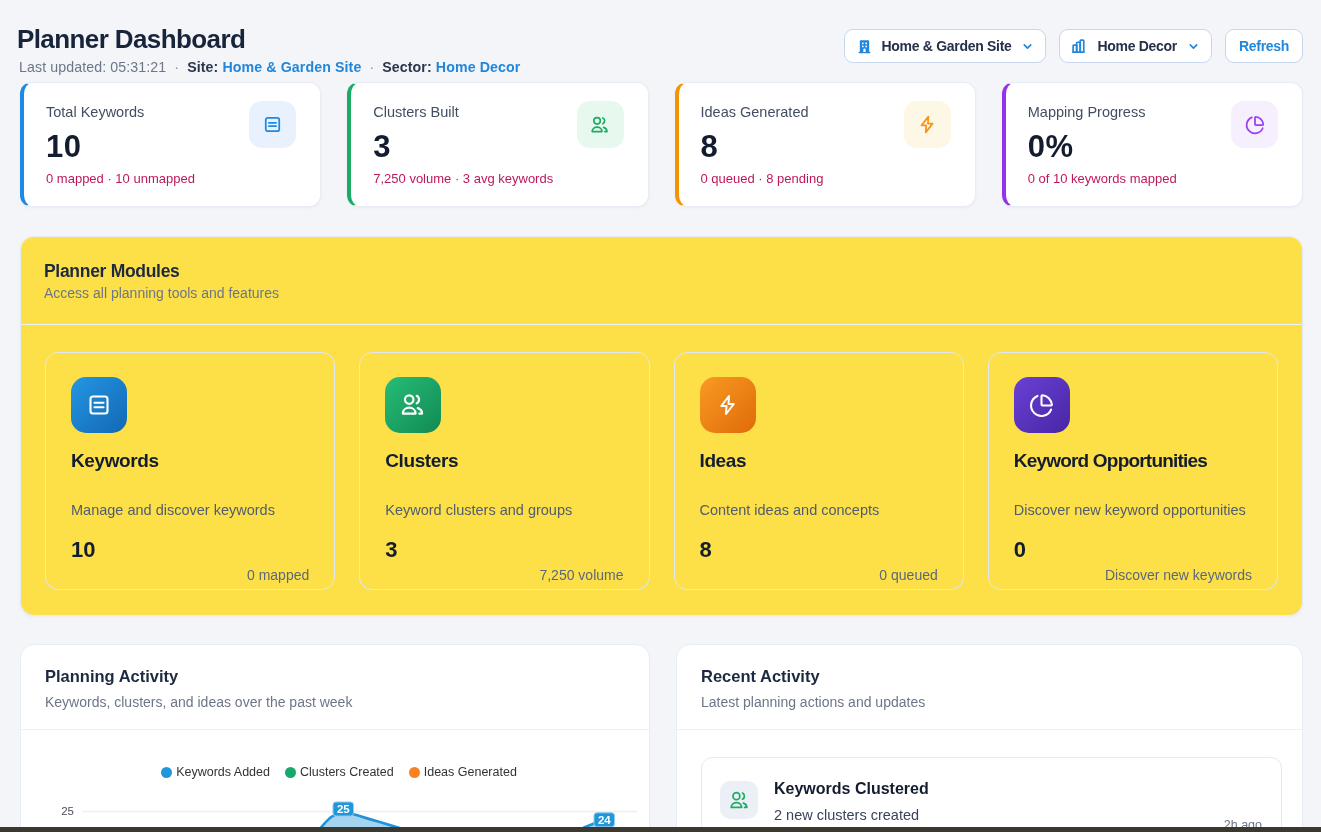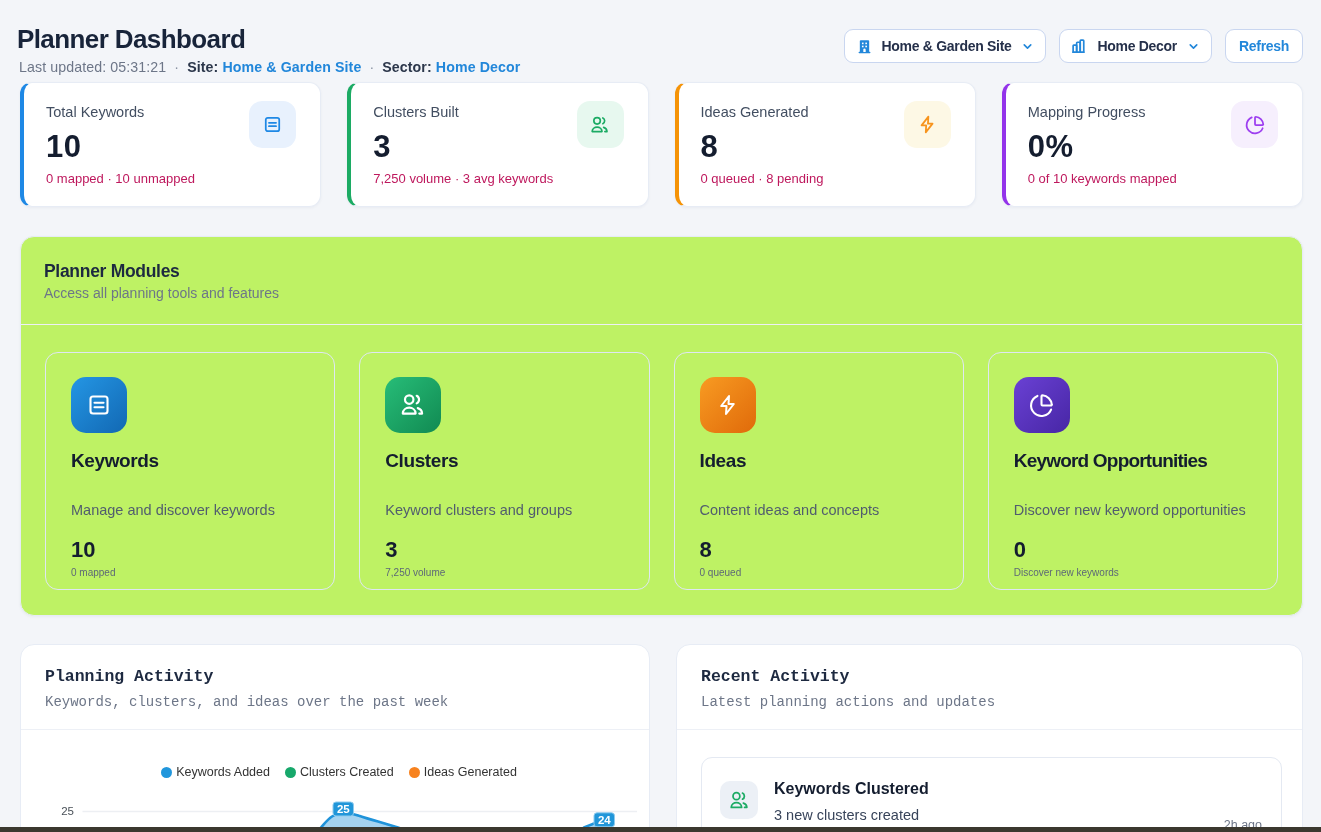--- a/index.html
+++ b/index.html
@@ -46,46 +46,46 @@
   .stat .ic {
     position:absolute; right:24px; top:18px; width:47px; height:47px; border-radius:13px;
     display:flex; align-items:center; justify-content:center;
   }
   .ic.blue   { background:#e8f1fd; }
   .ic.green  { background:#e7f8ef; }
   .ic.amber  { background:#fdf8e5; }
   .ic.purple { background:#f6effd; }
 
   
-  .modcard { left:20px; top:236px; width:1283px; height:380px; background:#bef264;
+  .modcard { left:20px; top:236px; width:1283px; height:380px; background:#fde047;
     border:1px solid #e7ecf5; border-radius:14px; box-shadow:0 1px 3px rgba(30,50,90,.05); }
   .modhead { padding:24px 24px 0 23px; }
   .modhead .t { font-size:17.5px; font-weight:700; color:#1d2940; letter-spacing:-.3px; }
   .modhead .s { font-size:14px; color:#6d7688; margin-top:3px; }
   .moddiv { border-top:1px solid #edf0f6; margin-top:23px; }
   .modgrid { display:flex; gap:24px; padding:27px 24px 24px; }
   .module {
     flex:1; height:238px; border:1px solid #dfe7f3; border-radius:13px; padding:24px 25px;
   }
   .module .micon { width:56px; height:56px; border-radius:15px; display:flex; align-items:center; justify-content:center; }
   .micon.blue   { background:linear-gradient(135deg,#2496e4,#1268b3); }
   .micon.green  { background:linear-gradient(135deg,#27bd78,#118a52); }
   .micon.orange { background:linear-gradient(135deg,#f89b22,#e06a0a); }
   .micon.purple { background:linear-gradient(135deg,#6a41d4,#4726a5); }
   .module .mt { font-size:19px; font-weight:700; color:#141d2f; margin-top:17px; letter-spacing:-.4px; white-space:nowrap; }
   .module .md { font-size:14.5px; color:#515d6e; margin-top:30px; }
   .module .mn { font-size:22px; font-weight:800; color:#141d2f; margin-top:19px; }
-  .module .ms { font-size:10px; color:#5d6877; margin-top:4px; }
+  .module .ms { font-size:14px; color:#5d6877; margin-top:4px;text-align:right; }
 
   
   .bl { left:20px; top:644px; width:630px; height:240px; background:#fff;
     border:1px solid #e7ecf5; border-radius:14px; }
   .br { left:676px; top:644px; width:627px; height:240px; background:#fff;
     border:1px solid #e7ecf5; border-radius:14px; }
-  .bhead { padding:22px 24px 0 24px;font-family:Liberation Mono, monospace; }
+  .bhead { padding:22px 24px 0 24px; }
   .bhead .t { font-size:16.5px; font-weight:700; color:#1d2940; }
   .bhead .s { font-size:14px; color:#6d7688; margin-top:8px; }
   .bdiv { border-top:1px solid #edf0f6; margin-top:19px; }
 
   
   .legend { display:flex; justify-content:center; gap:15px; margin-top:35px; font-size:12.5px; color:#333; align-items:center; padding-left:8px; }
   .legend .li { display:flex; align-items:center; gap:4px; }
   .legend .d { width:11px; height:11px; border-radius:50%; }
 
   
@@ -286,18 +286,18 @@
     <div class="actitem">
       <div class="aic">
         <svg width="21" height="21" viewBox="0 0 24 24" fill="none" stroke="#1cab64" stroke-width="2" stroke-linecap="round" stroke-linejoin="round">
           <circle cx="8.5" cy="7" r="3.9"></circle>
           <path d="M2.6 19.9v-.4a5.9 5.4 0 0 1 5.9-5 5.9 5.4 0 0 1 5.9 5v.4z"></path>
           <path d="M15.4 3.5a3.9 3.9 0 0 1 0 7"></path>
           <path d="M16.4 14.9a5.6 5.6 0 0 1 4 5h-2.6"></path>
         </svg>
       </div>
       <div class="at">Keywords Clustered</div>
-      <div class="ad">3 new clusters created</div>
+      <div class="ad">2 new clusters created</div>
       <div class="ago">2h ago</div>
     </div>
   </div>
 
   <div class="abs darkbar"></div>
 
 </body></html>

